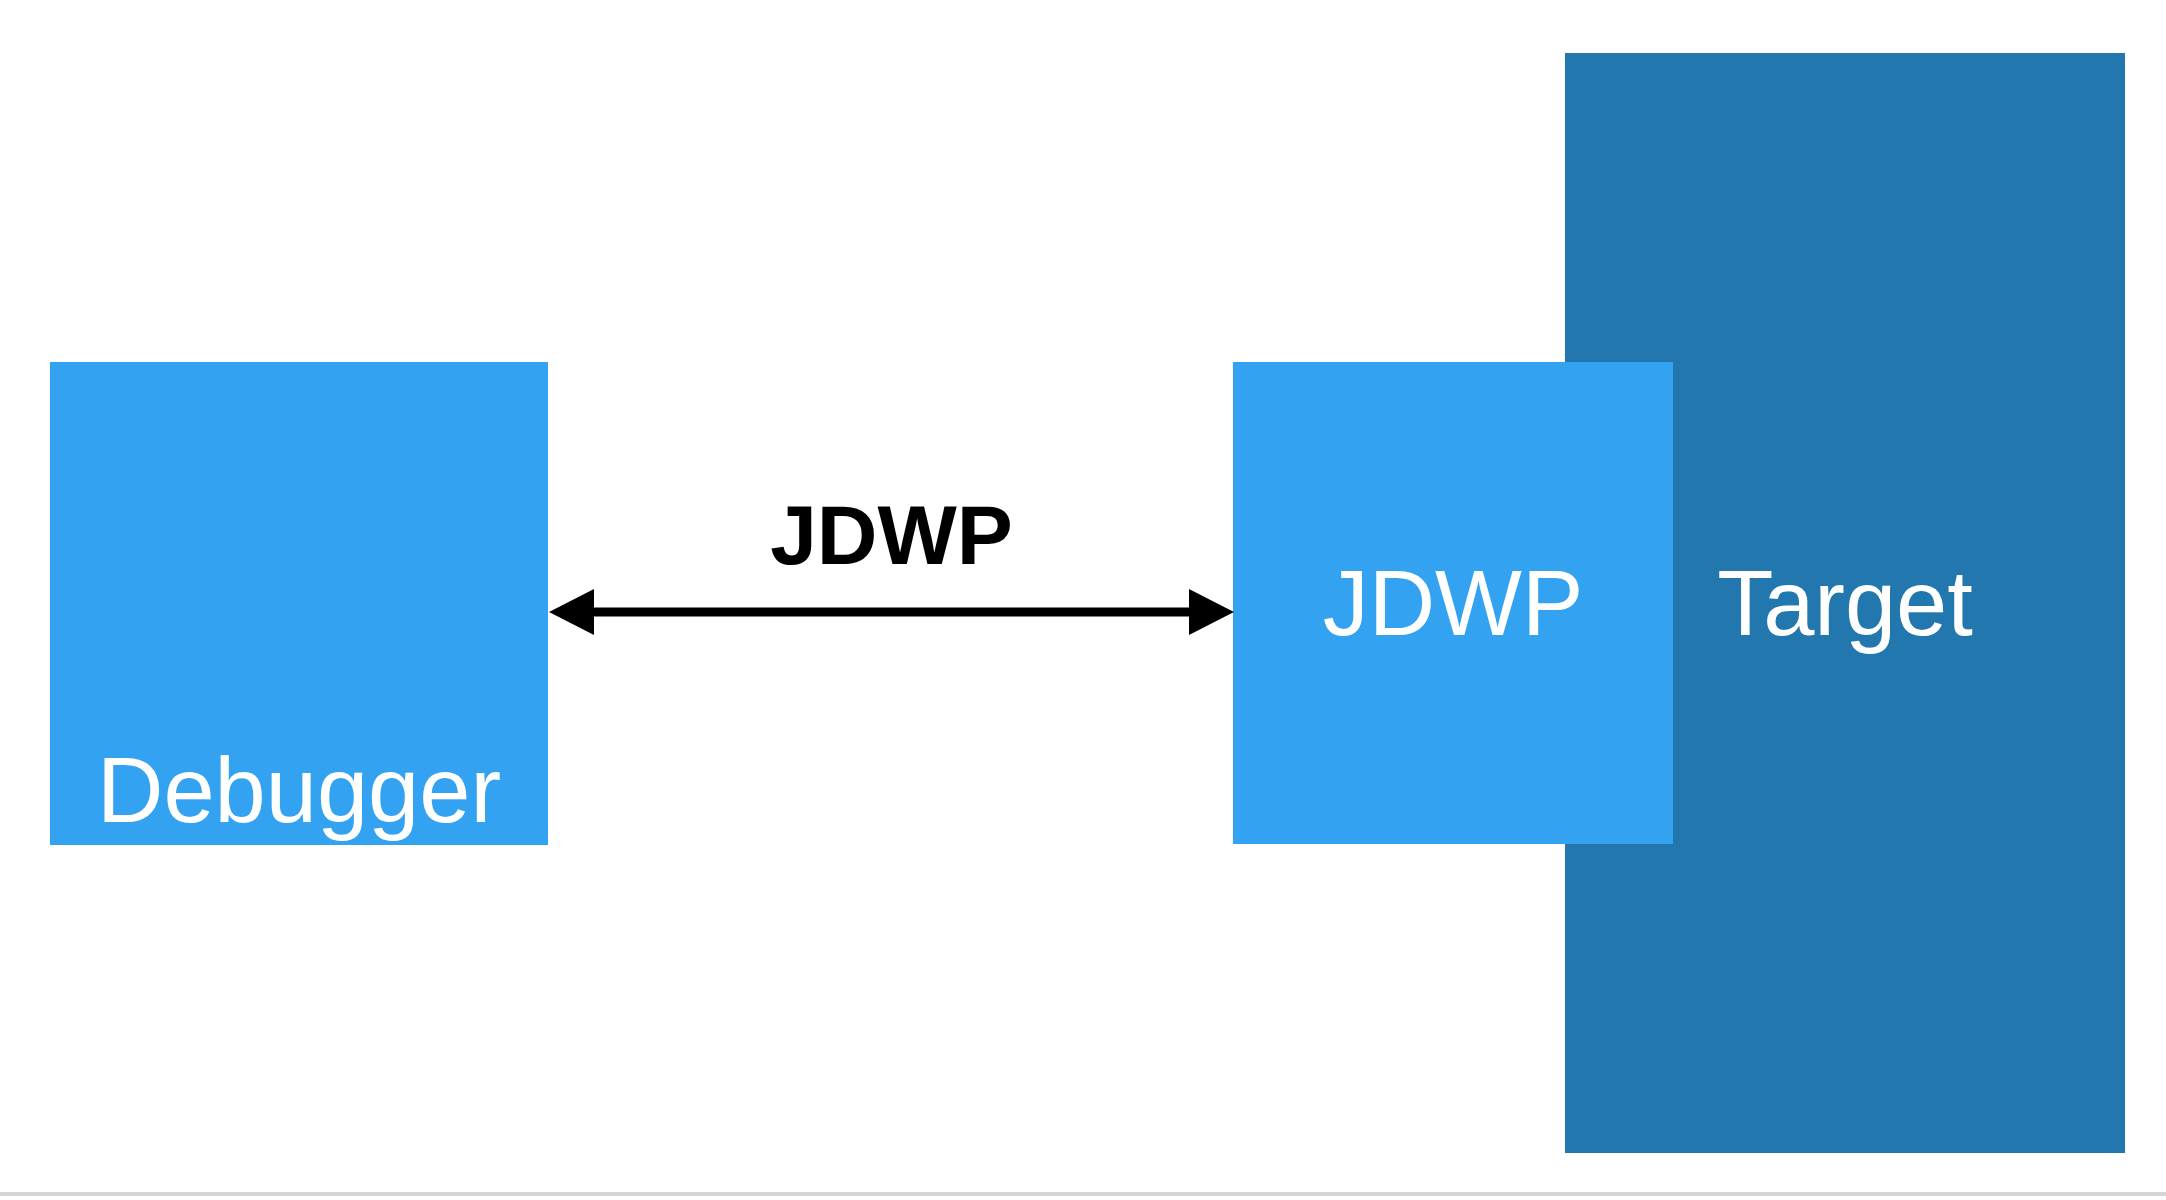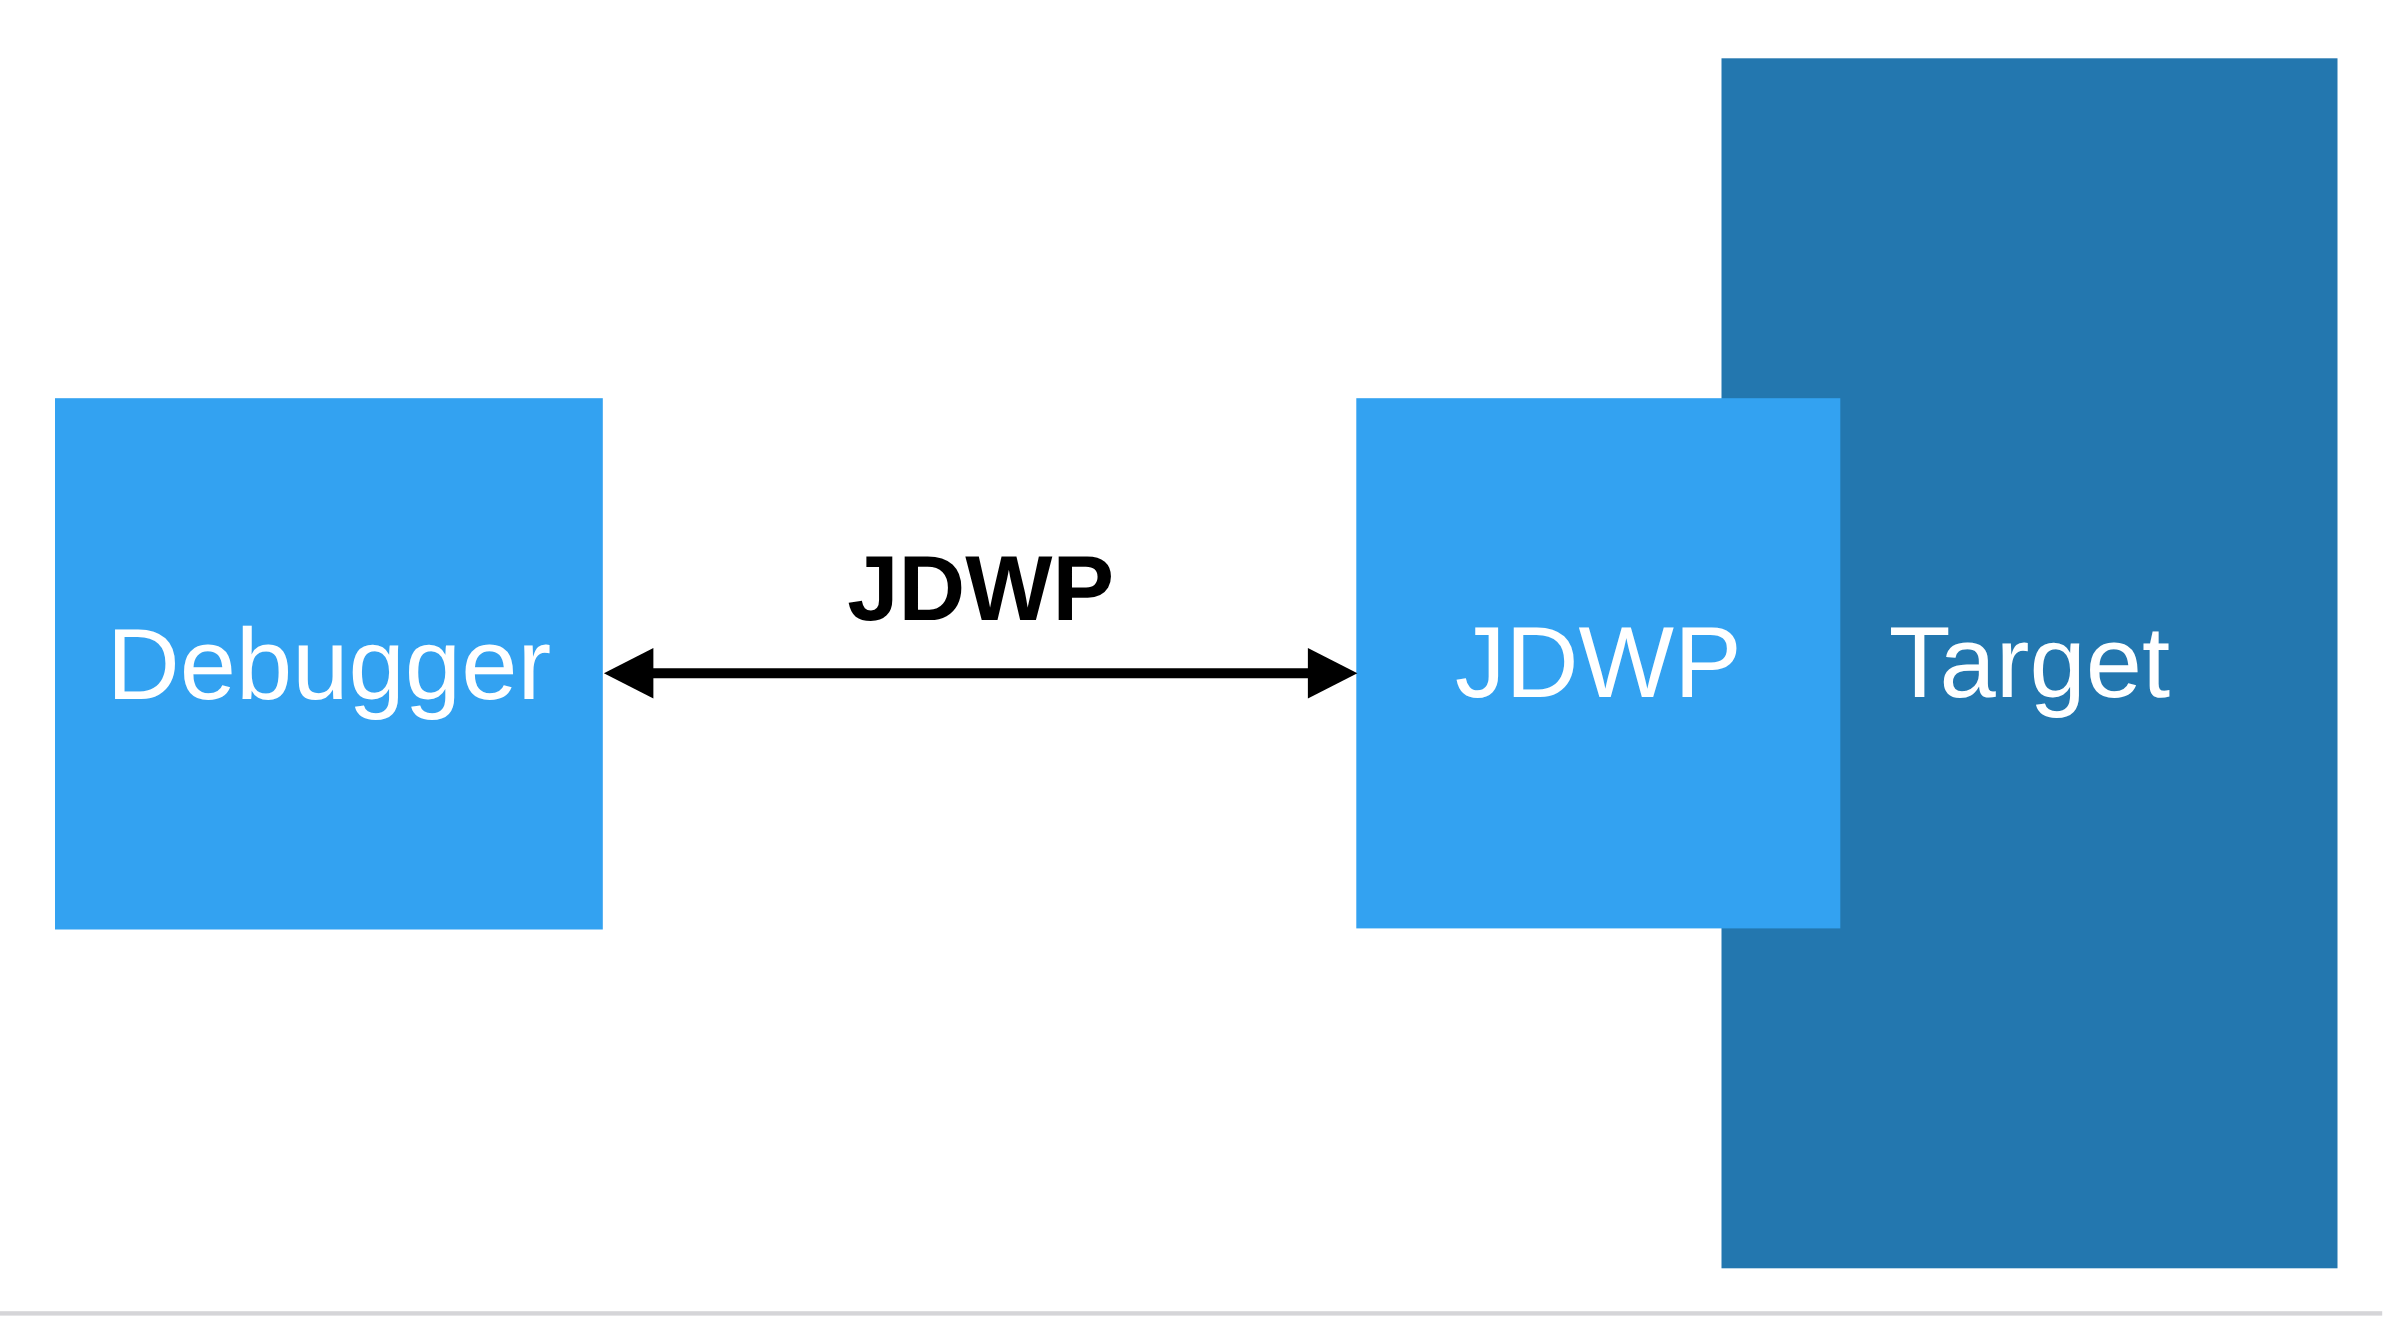--- a/index.html
+++ b/index.html
@@ -27,20 +27,21 @@
     font-weight: 400;
     letter-spacing: 0px;
   }
   .node.light { background: var(--box-light, #33a2f1); }
   .node.dark  { background: var(--box-dark, #2377af); }
 
   .node-debugger {
     left: 50px; top: 362px;
     width: 498px; height: 483px;
     z-index: 2;
+    align-items: flex-end;
   }
   .node-target-jvm {
     left: 1565px; top: 53px;
     width: 560px; height: 1100px;
     z-index: 1;
   }
   .node-jdwp-agent {
     left: 1233px; top: 362px;
     width: 440px; height: 482px;
     z-index: 2;

